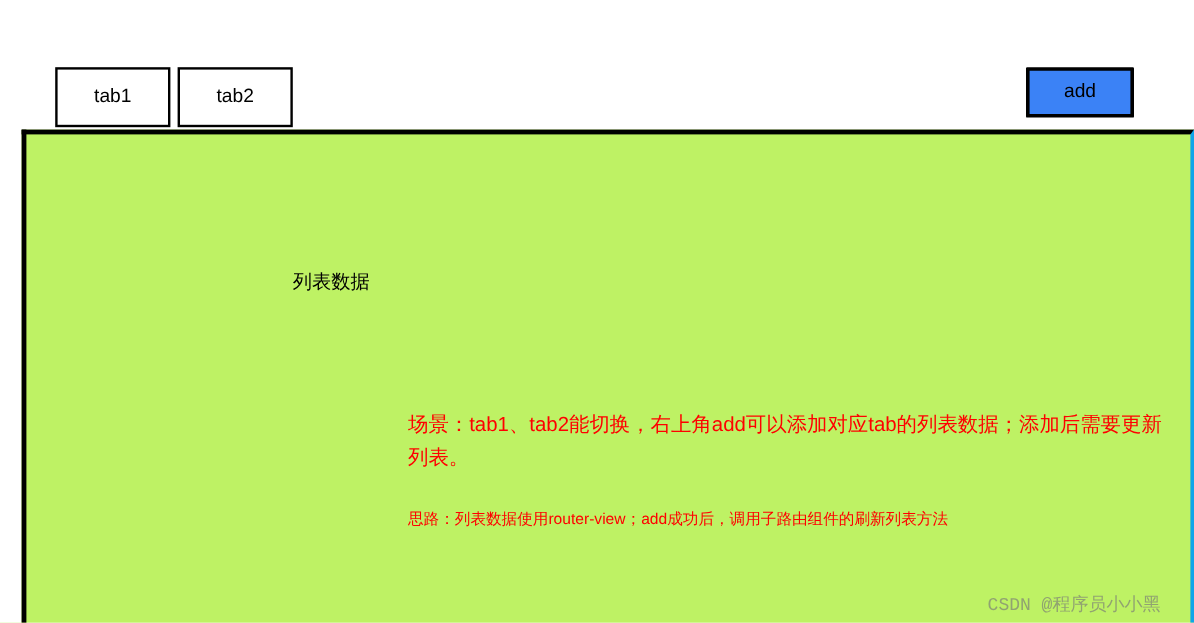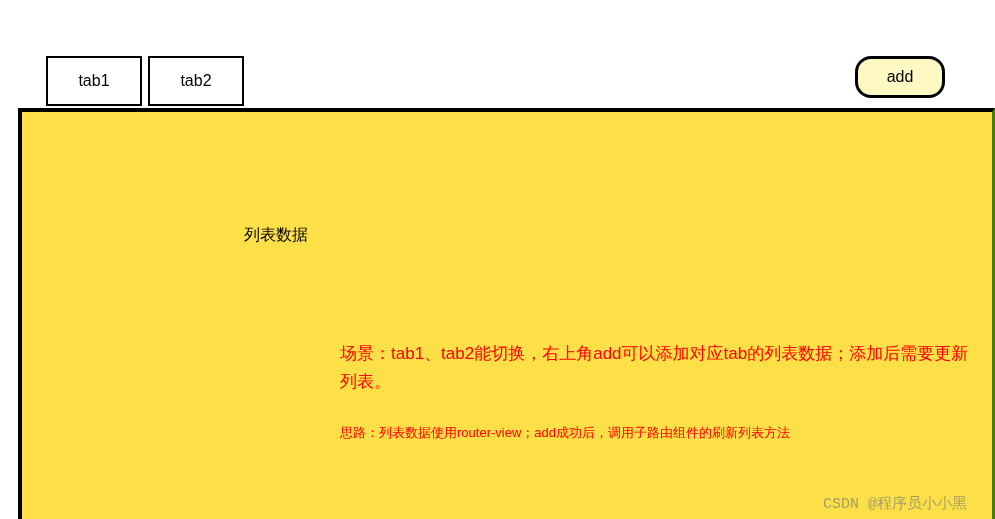--- a/index.html
+++ b/index.html
@@ -31,38 +31,38 @@
       background: #fff;
       cursor: pointer;
     }
     .add-btn {
       position: absolute;
       top: 56px;
       right: 50px;
       width: 90px;
       height: 42px;
       border: 3px solid #000;
-      border-radius: 16px;
+      border-radius: 1px;
       display: flex;
       align-items: center;
       justify-content: center;
       font-size: 16px;
-      background: #fef9c3;
+      background: #3b82f6;
       cursor: pointer;
     }
     .panel {
       position: absolute;
       top: 108px;
       left: 18px;
       right: 0;
       bottom: 0;
       border: 4px solid #000;
       border-bottom: none;
-      border-right: 3px solid #4d7c0f;
-      background: #fde047;
+      border-right: 3px solid #0ea5e9;
+      background: #bef264;
     }
     .list-label {
       position: absolute;
       top: 113px;
       left: 222px;
       font-size: 16px;
       font-weight: 500;
       color: #000;
     }
     .scenario {

